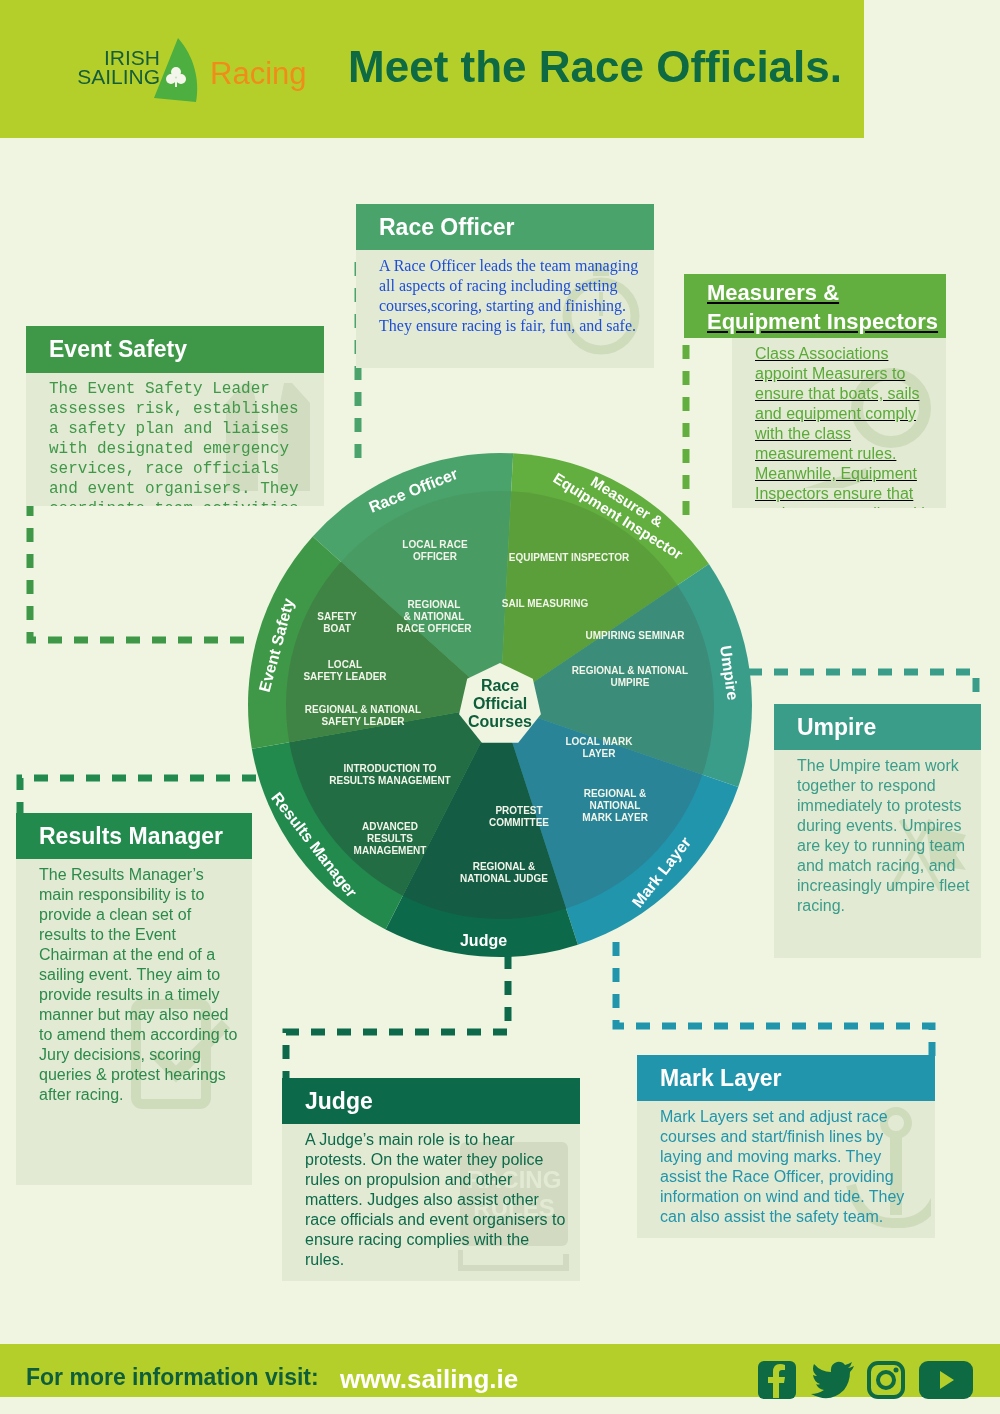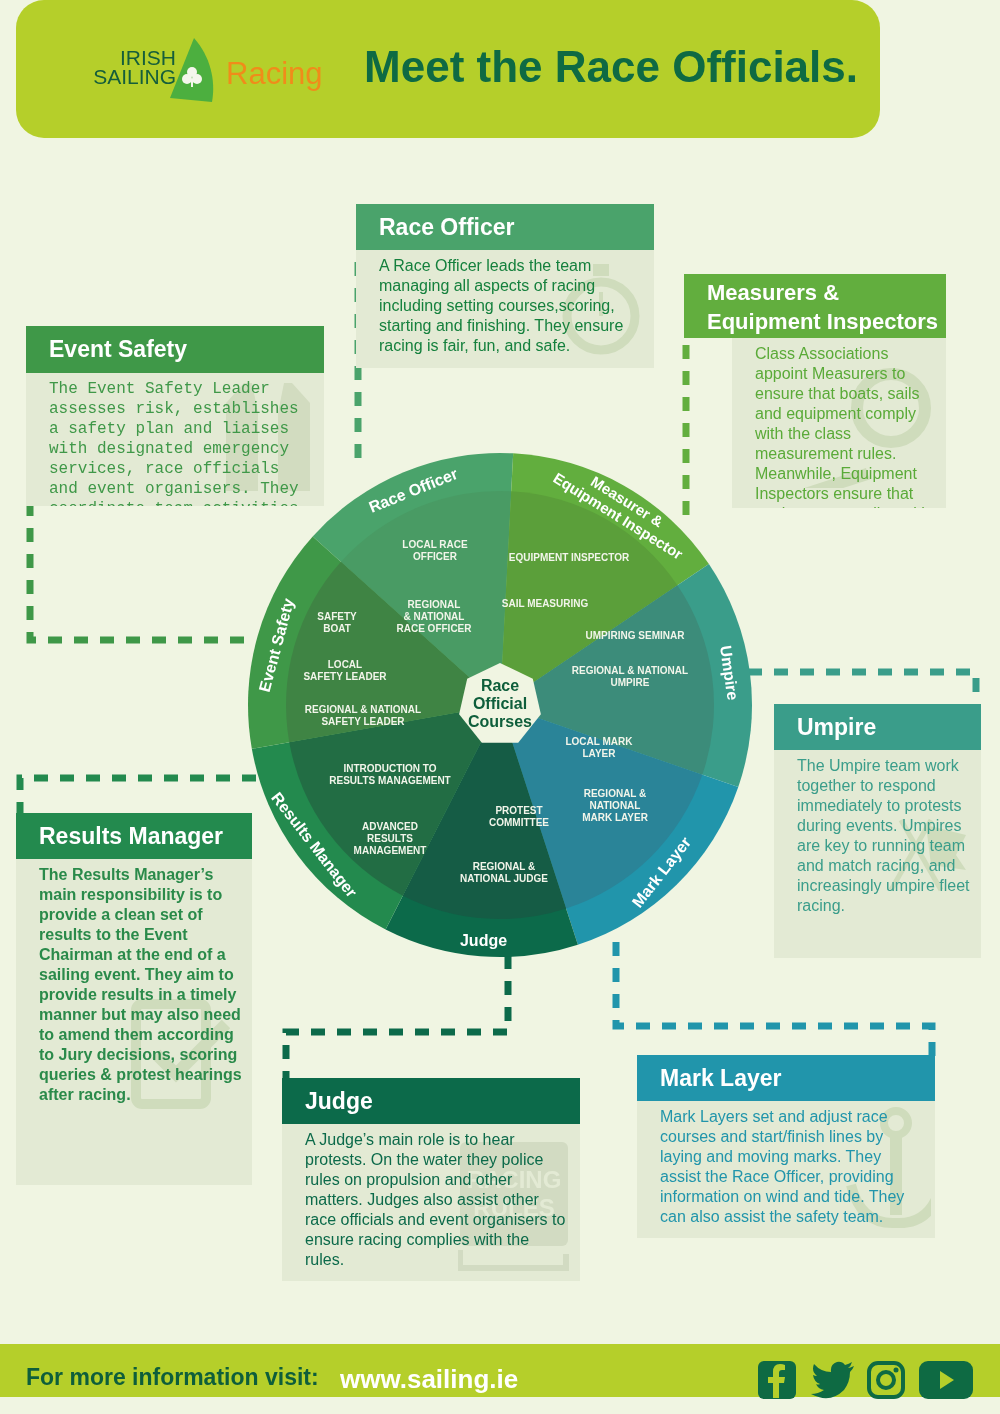--- a/index.html
+++ b/index.html
@@ -1,17 +1,17 @@
 <!DOCTYPE html>
 <html><head>
 <meta charset="utf-8">
 <style>
   html,body{margin:0;padding:0;}
   body{width:1000px;height:1414px;position:relative;background:#f0f5e2;font-family:"Liberation Sans",sans-serif;overflow:hidden;}
-  .header{position:absolute;left:16px;top:0;width:864px;height:138px;background:#b5cf2a;border-radius:28px;}
+  .header{position:absolute;left:0;top:0;width:864px;height:138px;background:#b5cf2a;}
   .logo{position:absolute;left:30px;top:36px;width:270px;height:70px;}
   .logo-irish{position:absolute;left:34px;top:12px;font-size:21px;line-height:19px;color:#155e3b;text-align:right;width:96px;}
   .logo-sail{position:absolute;left:120px;top:0;}
   .logo-racing{position:absolute;left:180px;top:20px;font-size:31px;color:#f08c1a;}
   .title{position:absolute;right:22px;top:42px;font-size:44px;font-weight:bold;color:#0e6a43;letter-spacing:0px;text-align:center;}
   .footer{position:absolute;left:0;top:1344px;width:1000px;height:53px;background:#b5cf2a;}
   .footer-label{position:absolute;left:26px;top:20px;font-size:23px;font-weight:bold;color:#0e5e3b;}
   .footer-url{position:absolute;left:340px;top:20px;font-size:26px;font-weight:bold;color:#ffffff;}
   .social{position:absolute;top:16px;width:40px;height:40px;}
   .card{position:absolute;}
@@ -52,31 +52,31 @@
     <path d="M30 372 L30 640 L248 640" stroke="#3f9848"></path>
     <path d="M748 672 L976 672 L976 708" stroke="#3a9d8a"></path>
     <path d="M256 778 L20 778 L20 815" stroke="#238a4e"></path>
     <path d="M508 955 L508 1032 L286 1032 L286 1082" stroke="#0c6a4a"></path>
     <path d="M616 942 L616 1026 L932 1026 L932 1058" stroke="#2195ab"></path>
   </g>
 </svg>
 
 <div class="card" style="left:356px;top:204px;width:298px;">
   <div class="card-head" style="background:#4aa36b;height:46px;">Race Officer</div>
-  <div class="card-body" style="color:#15803d;height:118px;">
+  <div class="card-body" style="color:#1d4ed8;height:118px;font-family:Liberation Serif, serif;">
     <svg class="wm" style="right:8px;top:8px;" width="90" height="100">
       <circle cx="45" cy="58" r="34" fill="none" stroke="#cfdcbc" stroke-width="9"></circle>
       <rect x="37" y="6" width="16" height="12" fill="#cfdcbc"></rect>
       <rect x="43" y="34" width="4" height="24" fill="#cfdcbc"></rect>
     </svg>
     <span>A Race Officer leads the team managing all aspects of racing including setting courses,scoring, starting and finishing. They ensure racing is fair, fun, and safe.</span>
   </div>
 </div>
 
-<div class="card" style="left:684px;top:274px;width:262px;">
+<div class="card" style="left:684px;top:274px;width:262px;text-decoration:underline;">
   <div class="card-head" style="background:#62ae3e;height:64px;font-size:22px;line-height:29px;padding-top:4px;">
     <div>Measurers &amp;</div>
     <div>Equipment Inspectors</div>
   </div>
   <div class="card-body" style="color:#5aaa38;height:170px;margin-left:48px;">
     <svg class="wm" style="right:10px;top:20px;" width="140" height="130">
       <circle cx="95" cy="50" r="34" fill="none" stroke="#cfdcbc" stroke-width="12"></circle>
       <rect x="0" y="110" width="70" height="12" fill="#cfdcbc" transform="rotate(-18 70 110)"></rect>
     </svg>
     <span>Class Associations appoint Measurers to ensure that boats, sails and equipment comply with the class measurement rules. Meanwhile, Equipment Inspectors ensure that equipment complies with class rules official safety standards.</span>
@@ -101,21 +101,21 @@
       <line x1="20" y1="80" x2="60" y2="10" stroke="#cfdcbc" stroke-width="5"></line>
       <line x1="70" y1="80" x2="30" y2="10" stroke="#cfdcbc" stroke-width="5"></line>
       <path d="M55 15 L95 25 L85 45 L95 60 L60 55 Z" fill="#cfdcbc"></path>
     </svg>
     <span>The Umpire team work together to respond immediately to protests during events. Umpires are key to running team and match racing, and increasingly umpire fleet racing.</span>
   </div>
 </div>
 
 <div class="card" style="left:16px;top:813px;width:236px;">
   <div class="card-head" style="background:#238a4e;height:46px;">Results Manager</div>
-  <div class="card-body" style="color:#2a8a4a;height:326px;font-weight:bold;">
+  <div class="card-body" style="color:#2a8a4a;height:326px;">
     <svg class="wm" style="left:110px;top:135px;" width="110" height="120">
       <rect x="10" y="10" width="70" height="100" rx="6" fill="none" stroke="#cfdcbc" stroke-width="10"></rect>
       <path d="M30 60 L50 80 L100 30" fill="none" stroke="#cfdcbc" stroke-width="12"></path>
     </svg>
     <span>The Results Manager’s main responsibility is to provide a clean set of results to the Event Chairman at the end of a sailing event. They aim to provide results in a timely manner but may also need to amend them according to Jury decisions, scoring queries &amp;  protest hearings after racing.</span>
   </div>
 </div>
 
 <div class="card" style="left:282px;top:1078px;width:298px;">
   <div class="card-head" style="background:#0c6a4a;height:46px;">Judge</div>

